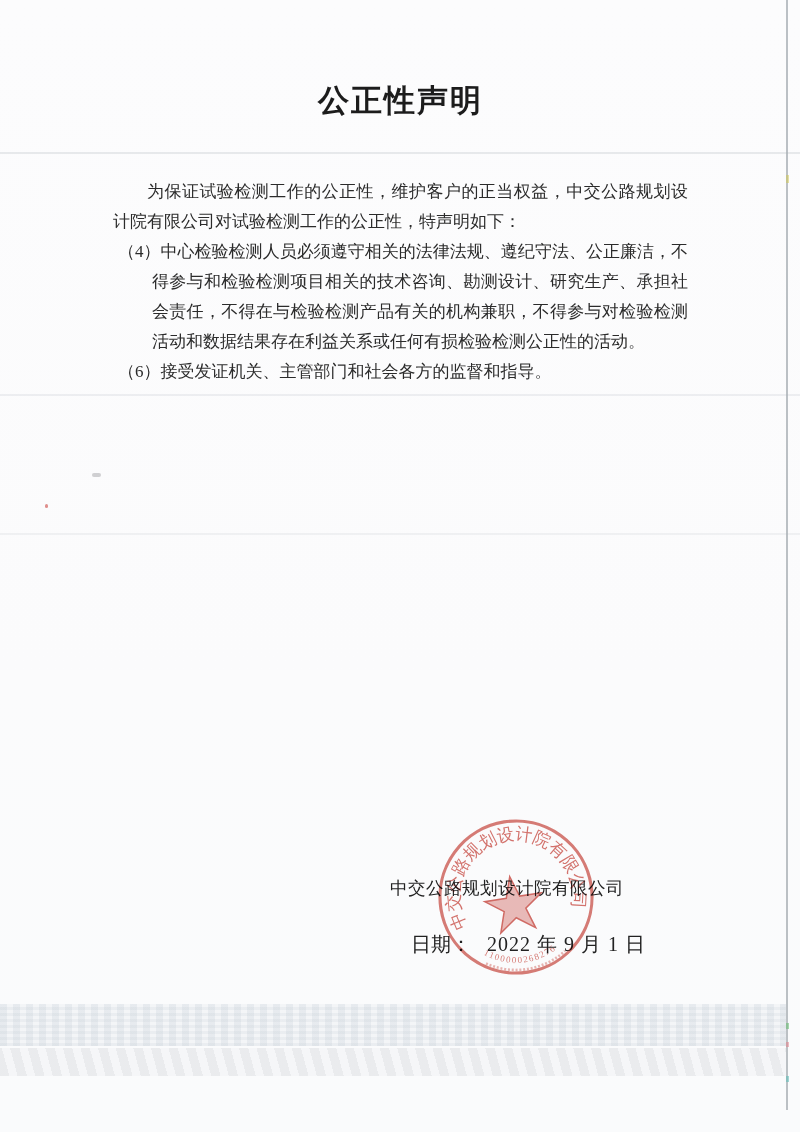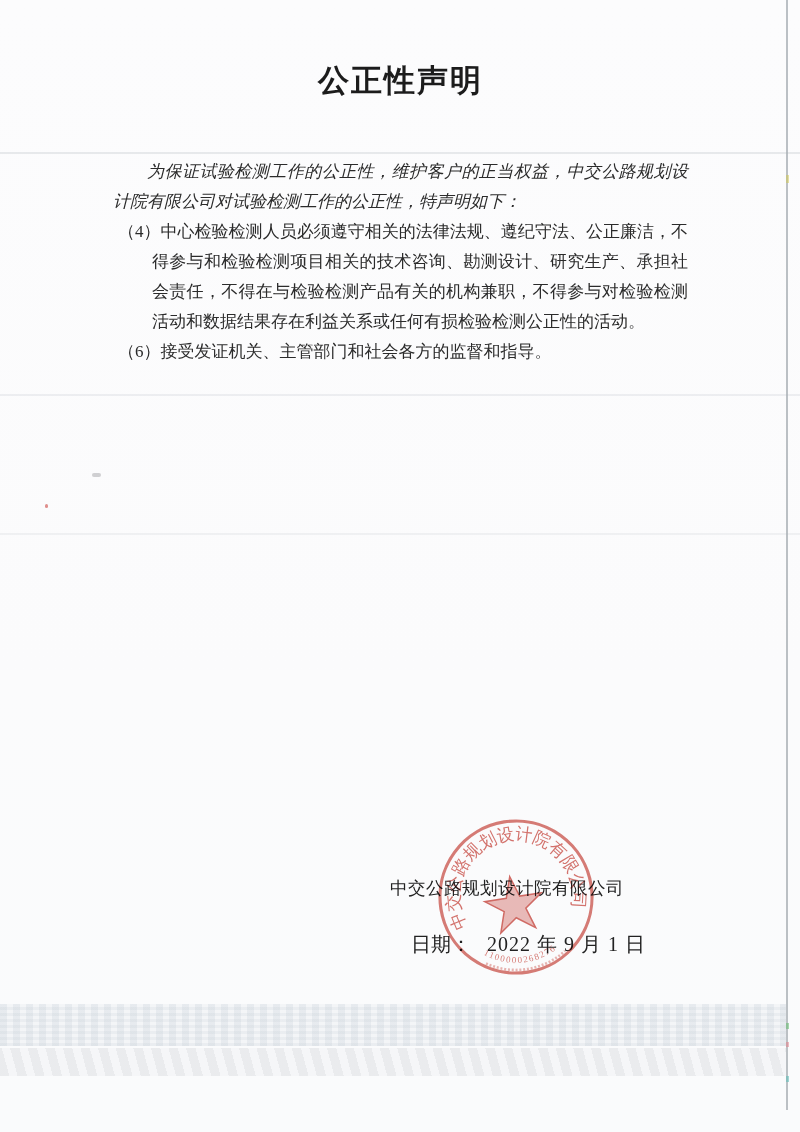--- a/index.html
+++ b/index.html
@@ -2,26 +2,26 @@
 <html><head>
 <meta charset="utf-8">
 <style>
   html,body{margin:0;padding:0;}
   body{
     width:800px;height:1132px;position:relative;overflow:hidden;
     background:#fbfbfc;
     font-family:"Liberation Serif","DejaVu Serif",serif;
   }
   .page{position:absolute;inset:0;background:linear-gradient(180deg,#fcfcfd 0%,#fbfbfc 60%,#fafbfc 100%);}
-  .content{position:relative;padding:60px 112px 0 113px;color:#2b2b2b;}
+  .content{position:relative;padding:80px 112px 0 113px;color:#2b2b2b;}
   .doc-title{
     margin:0 0 55px 0;text-align:center;
     font-size:31px;font-weight:700;color:#1c1c1c;letter-spacing:2px;
   }
-  .intro{margin:0;text-indent:2em;font-style:italic;}
+  .intro{margin:0;text-indent:2em;}
   .body-text{font-size:17px;line-height:30px;text-align:justify;}
   .item{margin:0 0 0 5px;padding-left:34px;text-indent:-34px;}
   .signature-line{
     position:absolute;left:390px;top:876px;z-index:2;
     font-size:17.5px;color:#222;letter-spacing:0.5px;
   }
   .date-line{
     position:absolute;left:411px;top:931px;z-index:2;
     font-size:20px;color:#222;
   }

